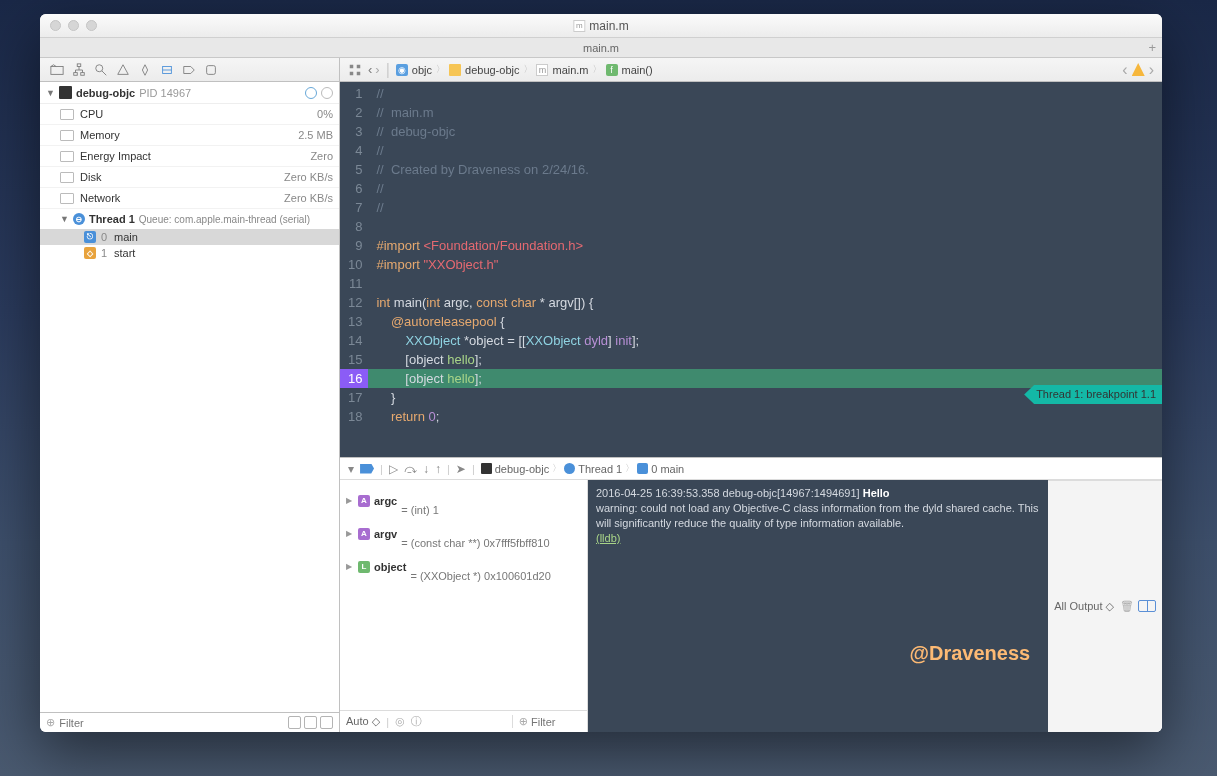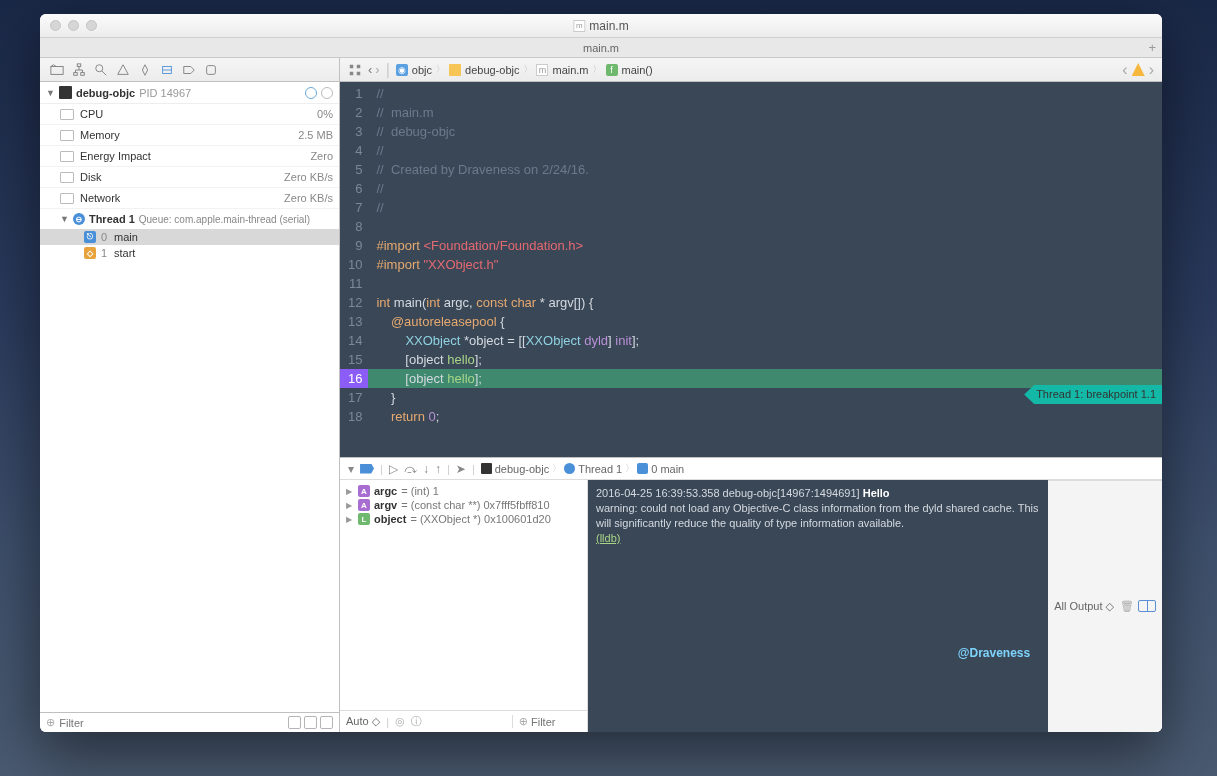--- a/index.html
+++ b/index.html
@@ -80,30 +80,30 @@
 .debug-toolbar .dtbc .dframe { width: 11px; height: 11px; background: #4a90d9; border-radius: 2px; }
 .debug-panes { flex: 1; display: flex; min-height: 0; }
 .vars-pane { width: 248px; border-right: 1px solid #dcdcdc; display: flex; flex-direction: column; }
 .vars-list { flex: 1; padding: 4px 6px; font-size: 11px; }
 .var-row { display: flex; align-items: center; gap: 4px; padding: 1px 0; }
 .var-row .disc { color: #999; font-size: 8px; width: 8px; }
 .var-row .vbadge { width: 12px; height: 12px; border-radius: 2px; display: flex; align-items: center; justify-content: center; font-size: 8px; color: #fff; font-weight: 700; }
 .var-row .vbadge.a { background: #a86dd0; }
 .var-row .vbadge.l { background: #6fb96f; }
 .var-row .vname { font-weight: 600; color: #333; }
-.var-row .vval { color: #777; }
+.var-row .vval { color: #777; margin-top: 19px; }
 .vars-bottom { border-top: 1px solid #dcdcdc; padding: 3px 6px; display: flex; align-items: center; gap: 6px; font-size: 11px; color: #666; }
 .vars-bottom .eye { color: #aaa; }
 .vars-bottom .filter-box { border-left: 1px solid #dcdcdc; padding-left: 6px; margin-left: auto; display: flex; align-items: center; gap: 3px; color: #aaa; }
 .vars-bottom input { border: none; outline: none; font-size: 11px; width: 50px; }
 .console-pane { flex: 1; display: flex; flex-direction: row; }
 .console-out { flex: 1; background: #3a4757; color: #d4d9e0; font-family: Menlo, Monaco, monospace; font-size: 11px; padding: 6px 8px; line-height: 14px; position: relative; }
 .console-out .chello { color: #fff; font-weight: 600; }
 .console-out .lldb { color: #a8d488; text-decoration: underline; }
-.watermark { position: absolute; right: 18px; bottom: 72px; color: #7dd3fc; font-size: 12px; font-weight: 600; }
+.watermark { position: absolute; right: 18px; bottom: 72px; color: #fdba74; font-size: 20px; font-weight: 600; }
 .console-bottom { border-top: 1px solid #dcdcdc; padding: 3px 6px; display: flex; align-items: center; gap: 6px; font-size: 11px; color: #666; background: #f4f4f4; }
 .console-bottom .right-icons { margin-left: auto; display: flex; gap: 4px; color: #aaa; }
 .console-bottom .right-icons .panes-icon { width: 18px; height: 12px; border: 1px solid #5a8fd6; border-radius: 2px; position: relative; }
 .console-bottom .right-icons .panes-icon::before { content:''; position:absolute; left:50%; top:0; bottom:0; width:1px; background:#5a8fd6; }
 </style>
 </head>
 <body>
 
 <div class="window">
   <div class="titlebar">

